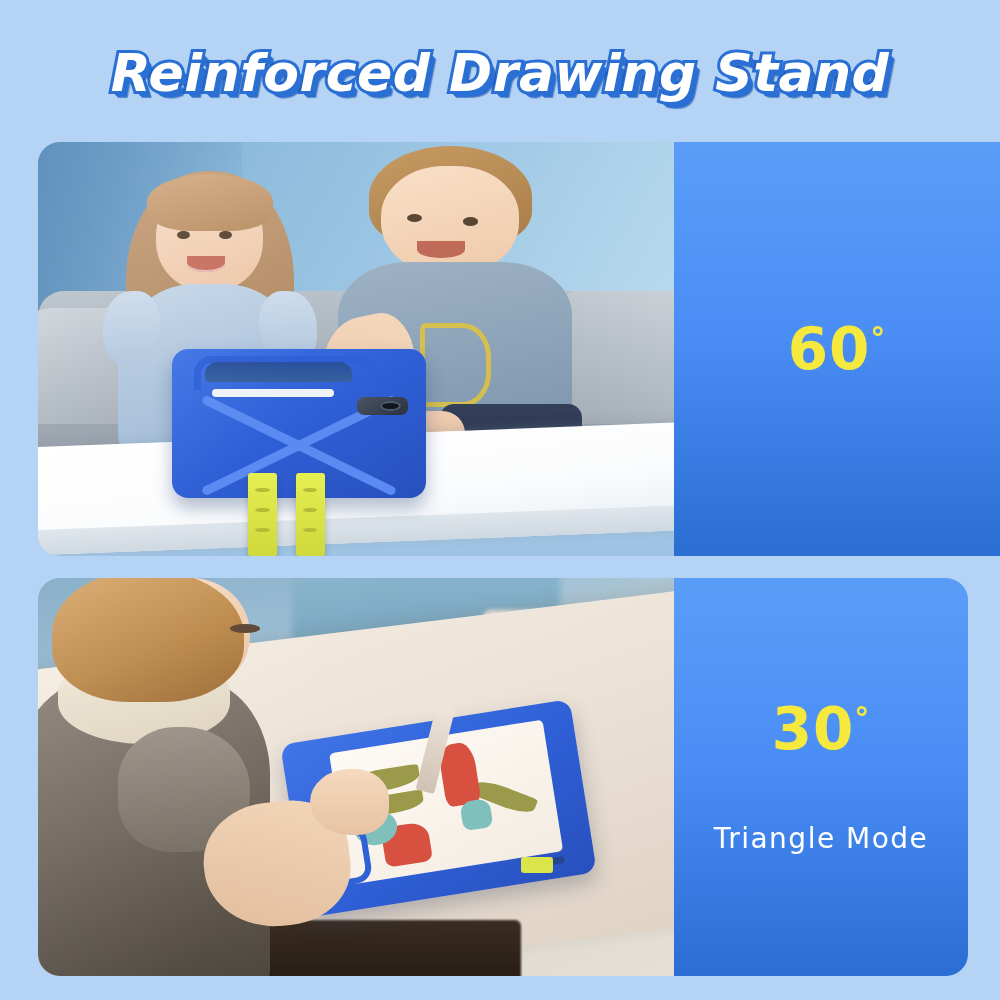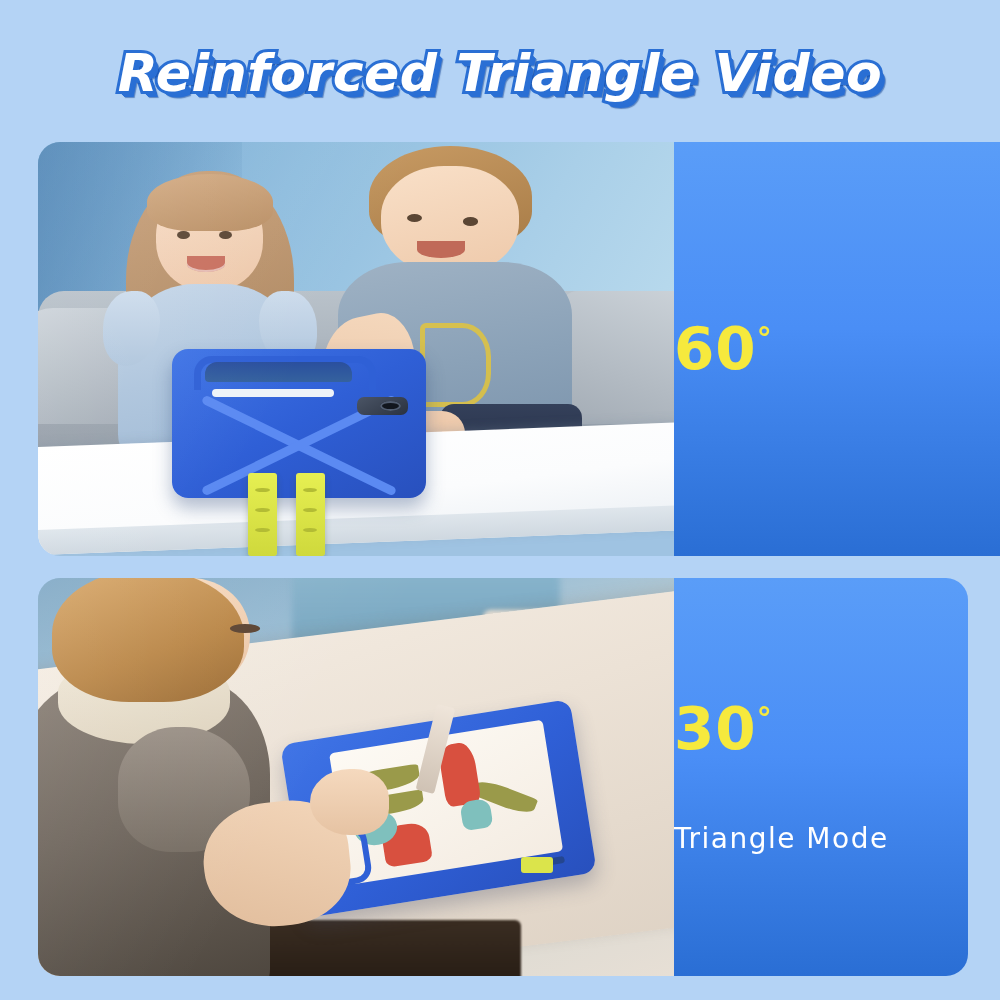--- a/index.html
+++ b/index.html
@@ -62,21 +62,21 @@
   }
   #row-video   .photo-card { border-radius: 22px 0 0 22px; }
   #row-drawing .photo-card { border-radius: 22px 0 0 22px; }
 
   .info-panel {
     position: relative;
     flex: 1 1 auto;
     height: 100%;
     display: flex;
     flex-direction: column;
-    align-items: flex-start;
+    align-items: center;
     justify-content: center;
     background: linear-gradient(180deg, #5a9df8 0%, #4a8ef6 45%, #2a6ed4 100%);
     overflow: hidden;
   }
   
   #row-video .info-panel {
     width: 326px;
     margin-right: -32px;
     border-radius: 0;
   }
@@ -435,21 +435,21 @@
   .shine {
     position: absolute; inset: 0;
     background: linear-gradient(120deg, rgba(255,255,255,.10) 0%, rgba(255,255,255,0) 45%);
     pointer-events: none;
   }
 </style>
 </head>
 <body>
 
 <div id="title-bar">
-  <div id="headline">Reinforced Triangle Video</div>
+  <div id="headline">Reinforced Drawing Stand</div>
 </div>
 
 <div class="row" id="row-video">
 
   <div class="photo-card">
     <div class="scene">
       <div class="p1-wall"></div>
       <div class="p1-wall-shade"></div>
 
       <div class="p1-sofa-back"></div>

